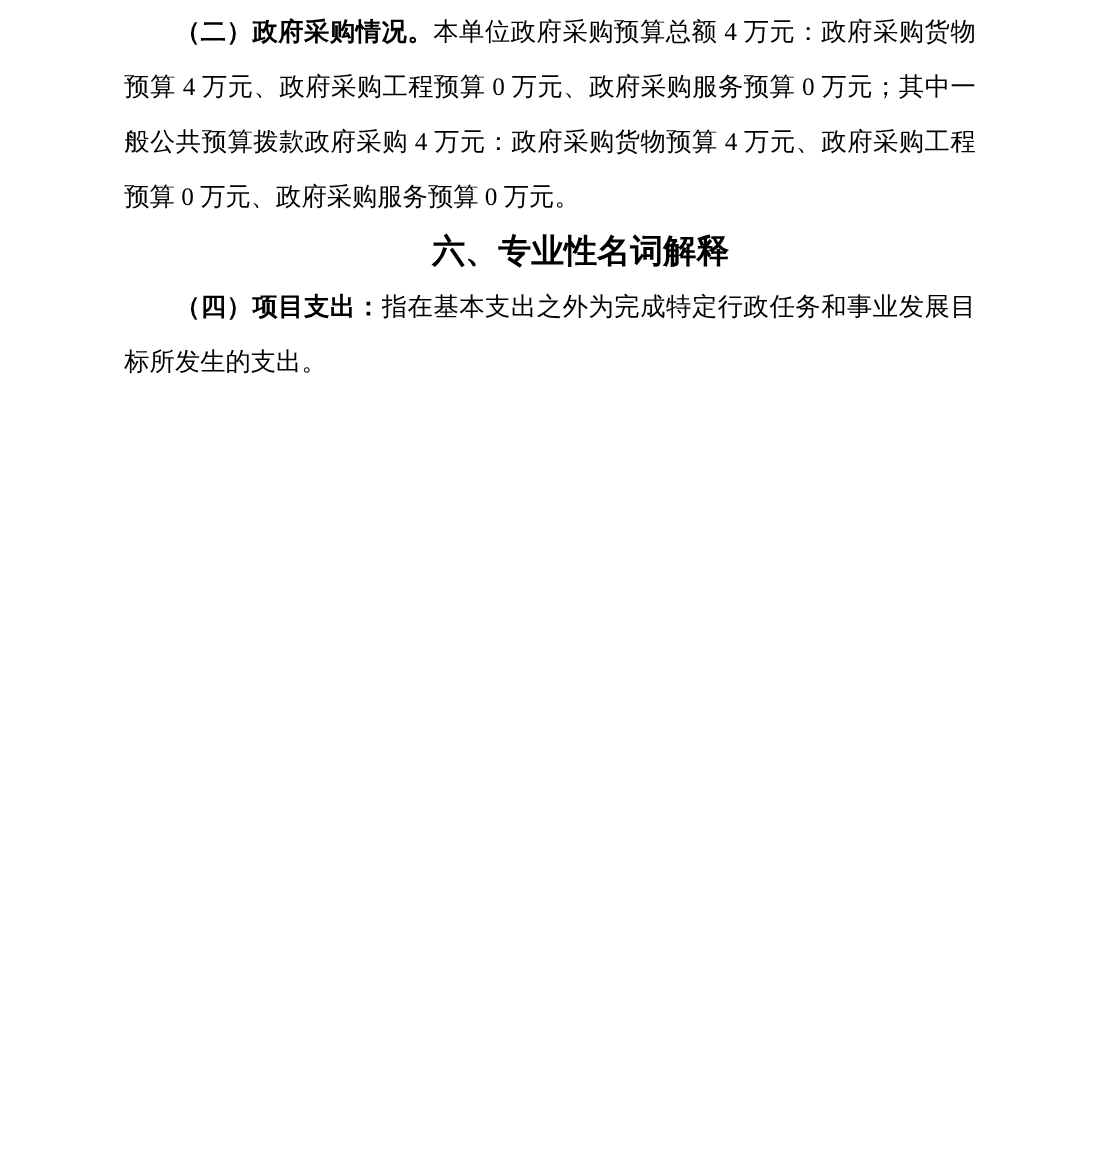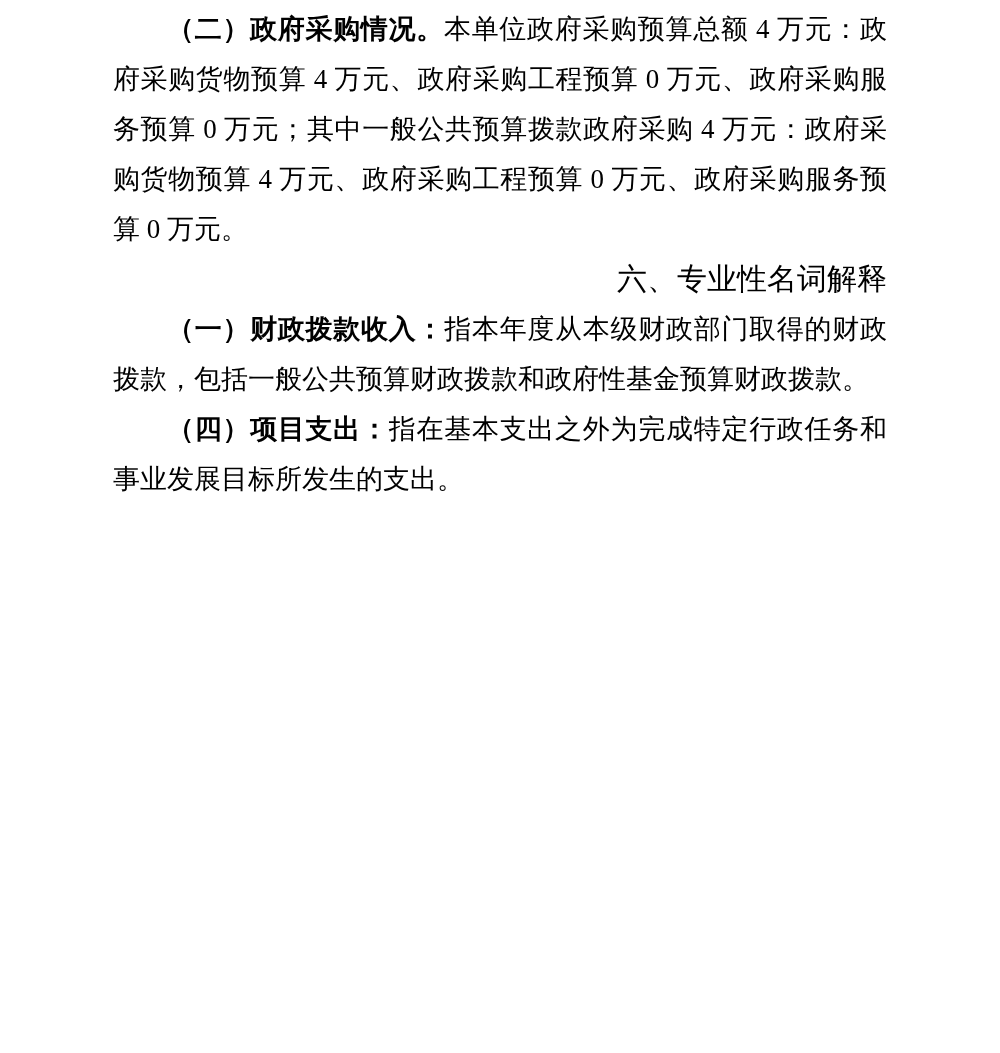--- a/index.html
+++ b/index.html
@@ -13,39 +13,38 @@
     font-family: "Liberation Serif", serif;
   }
   .doc {
     position: absolute;
     top: 4px;
     left: 113px;
     width: 774px;
   }
   .para {
     margin: 0;
-    font-size: 27px;
+    font-size: 23px;
     line-height: 50px;
     text-align: justify;
     text-indent: 2em;
     font-family: "Liberation Serif", serif;
     word-break: break-all;
   }
   .para .lead { font-weight: bold; }
   .heading {
     margin: 0;
     font-size: 30px;
     line-height: 50px;
-    font-weight: normal;
+    font-weight: bold;
     text-indent: 56px;
-    text-align: right;
+    text-align: center;
     font-family: "Liberation Sans", sans-serif;
   }
 </style>
 </head>
 <body>
 
 <div class="doc">
     <p class="para"><span class="lead">（二）政府采购情况。</span><span>本单位政府采购预算总额 4 万元：政府采购货物预算 4 万元、政府采购工程预算 0 万元、政府采购服务预算 0 万元；其中一般公共预算拨款政府采购 4 万元：政府采购货物预算 4 万元、政府采购工程预算 0 万元、政府采购服务预算 0 万元。</span></p>
     <h2 class="heading">六、专业性名词解释</h2>
-    <p class="para"><span class="lead">（一）财政拨款收入：</span><span>指本年度从本级财政部门取得的财政拨款，包括一般公共预算财政拨款和政府性基金预算财政拨款。</span></p>
     <p class="para"><span class="lead">（四）项目支出：</span><span>指在基本支出之外为完成特定行政任务和事业发展目标所发生的支出。</span></p>
   </div>
 
 </body></html>

